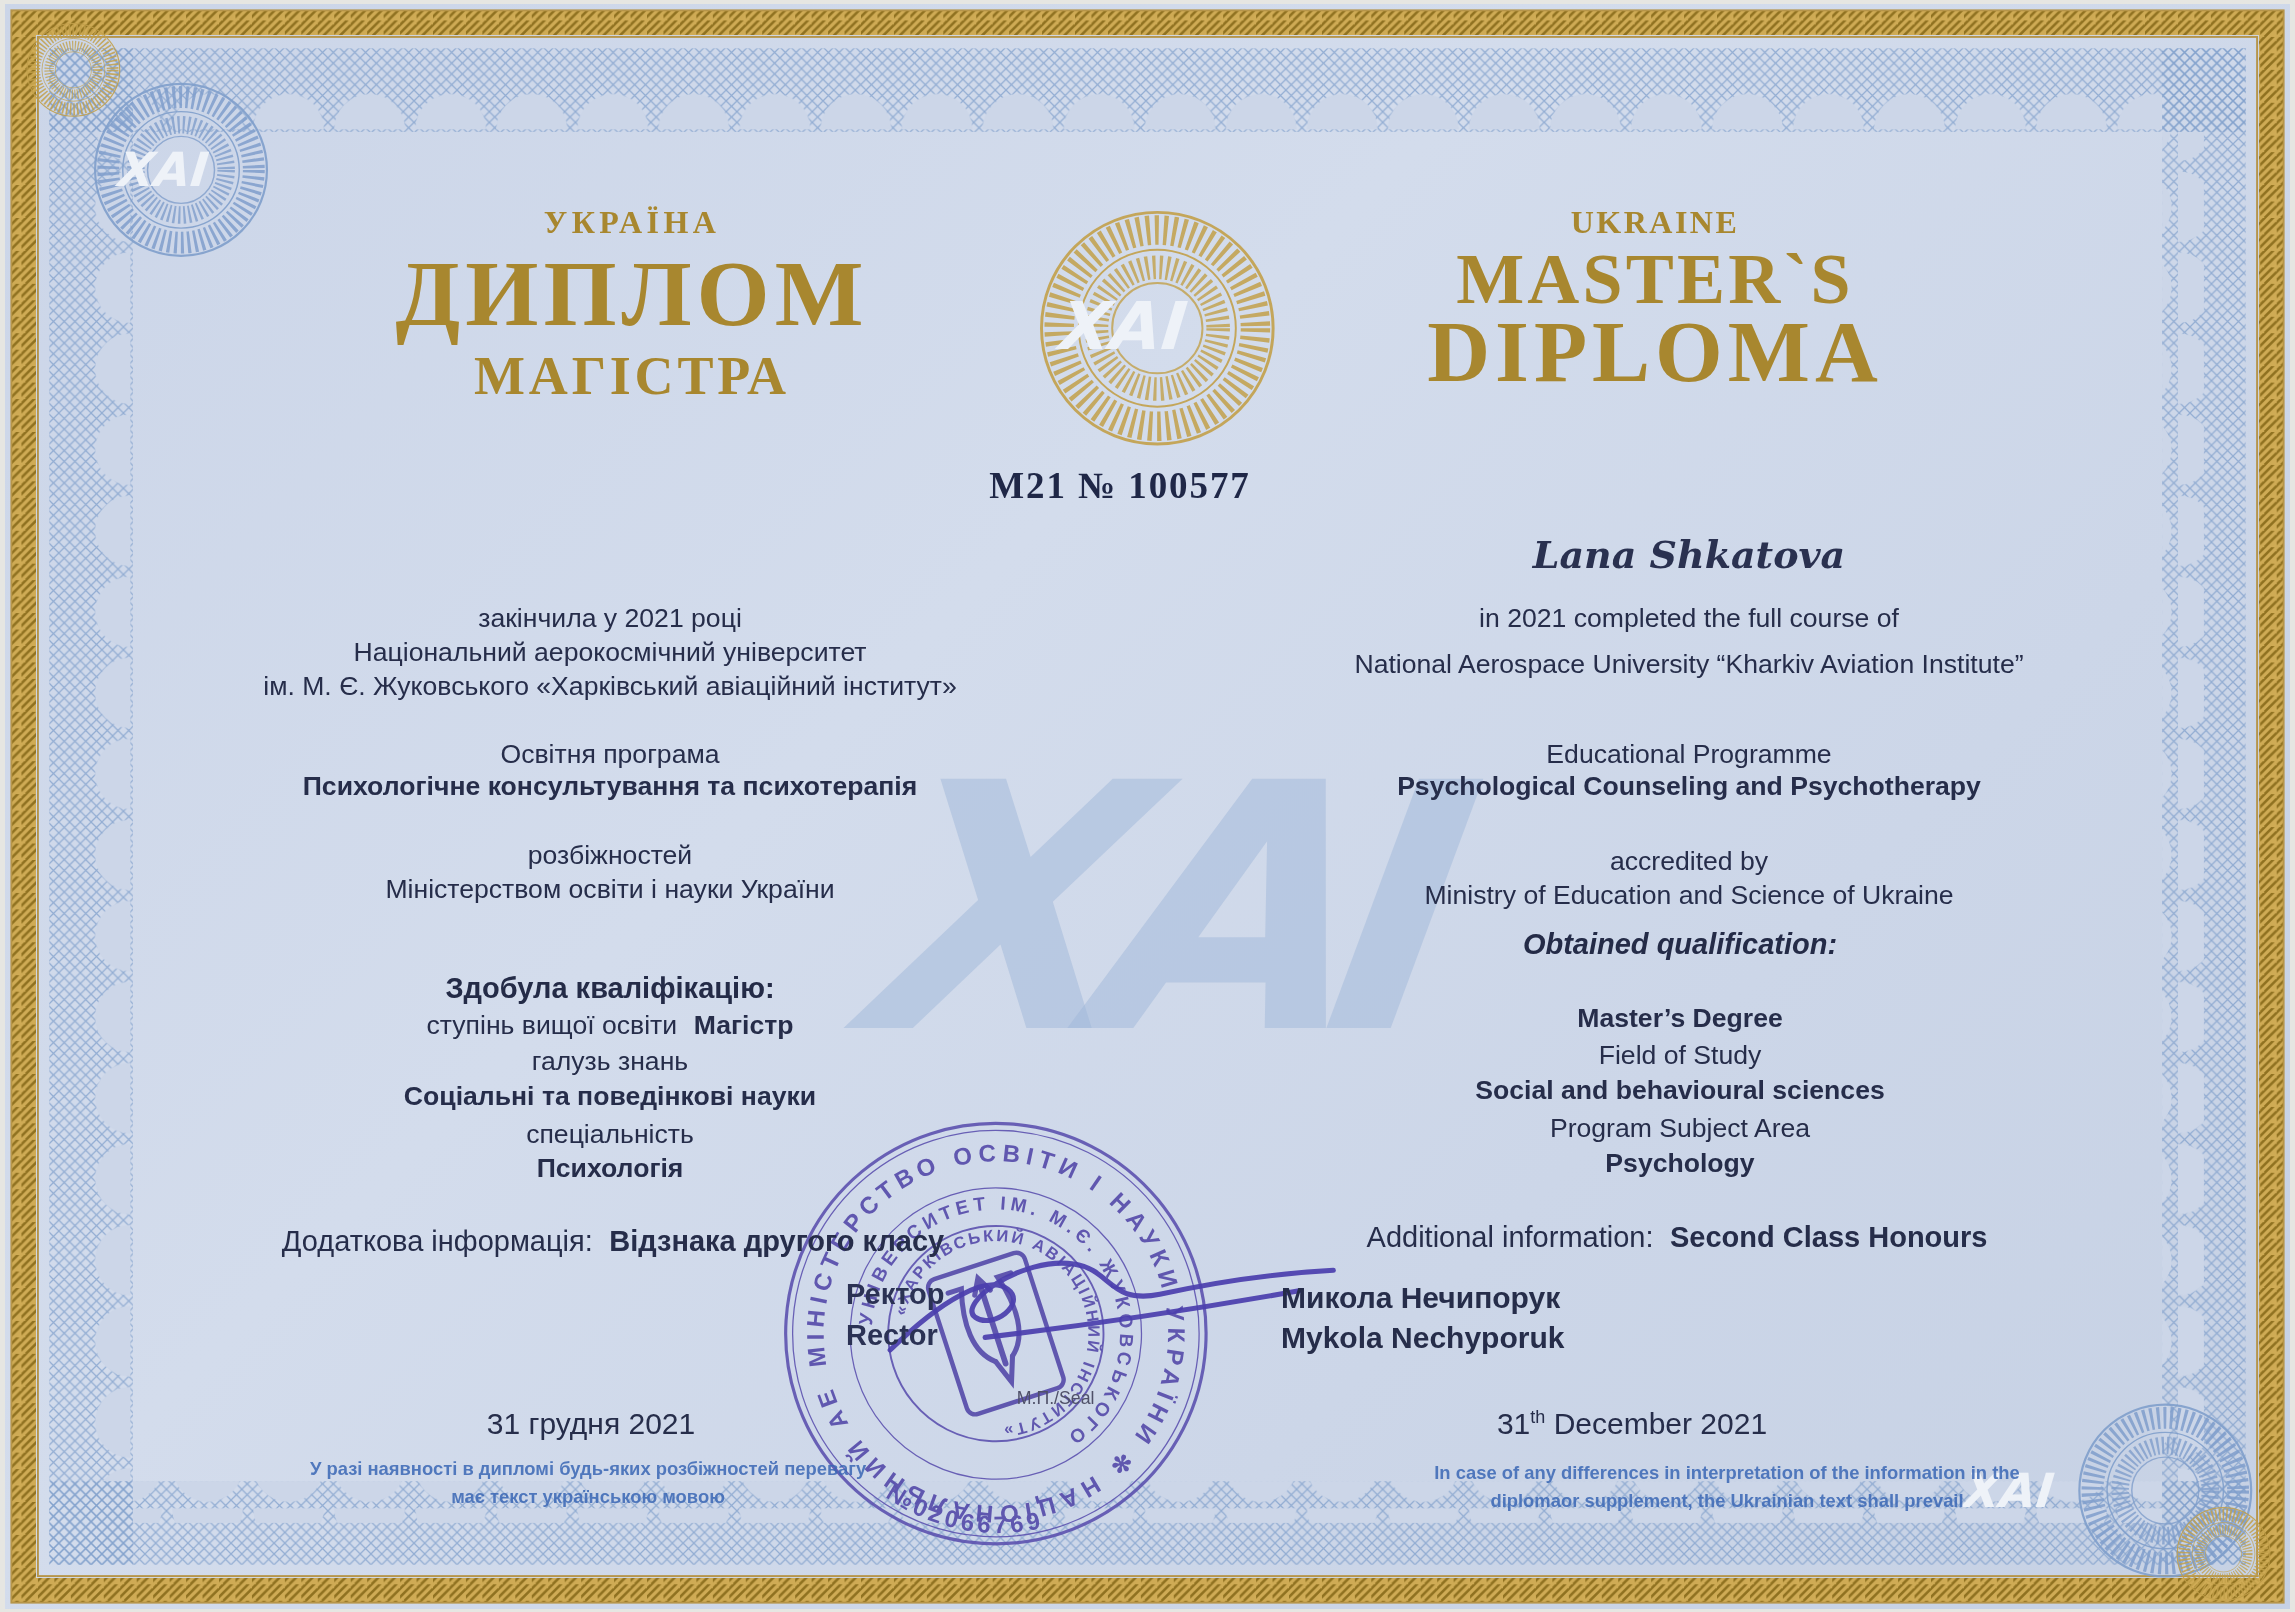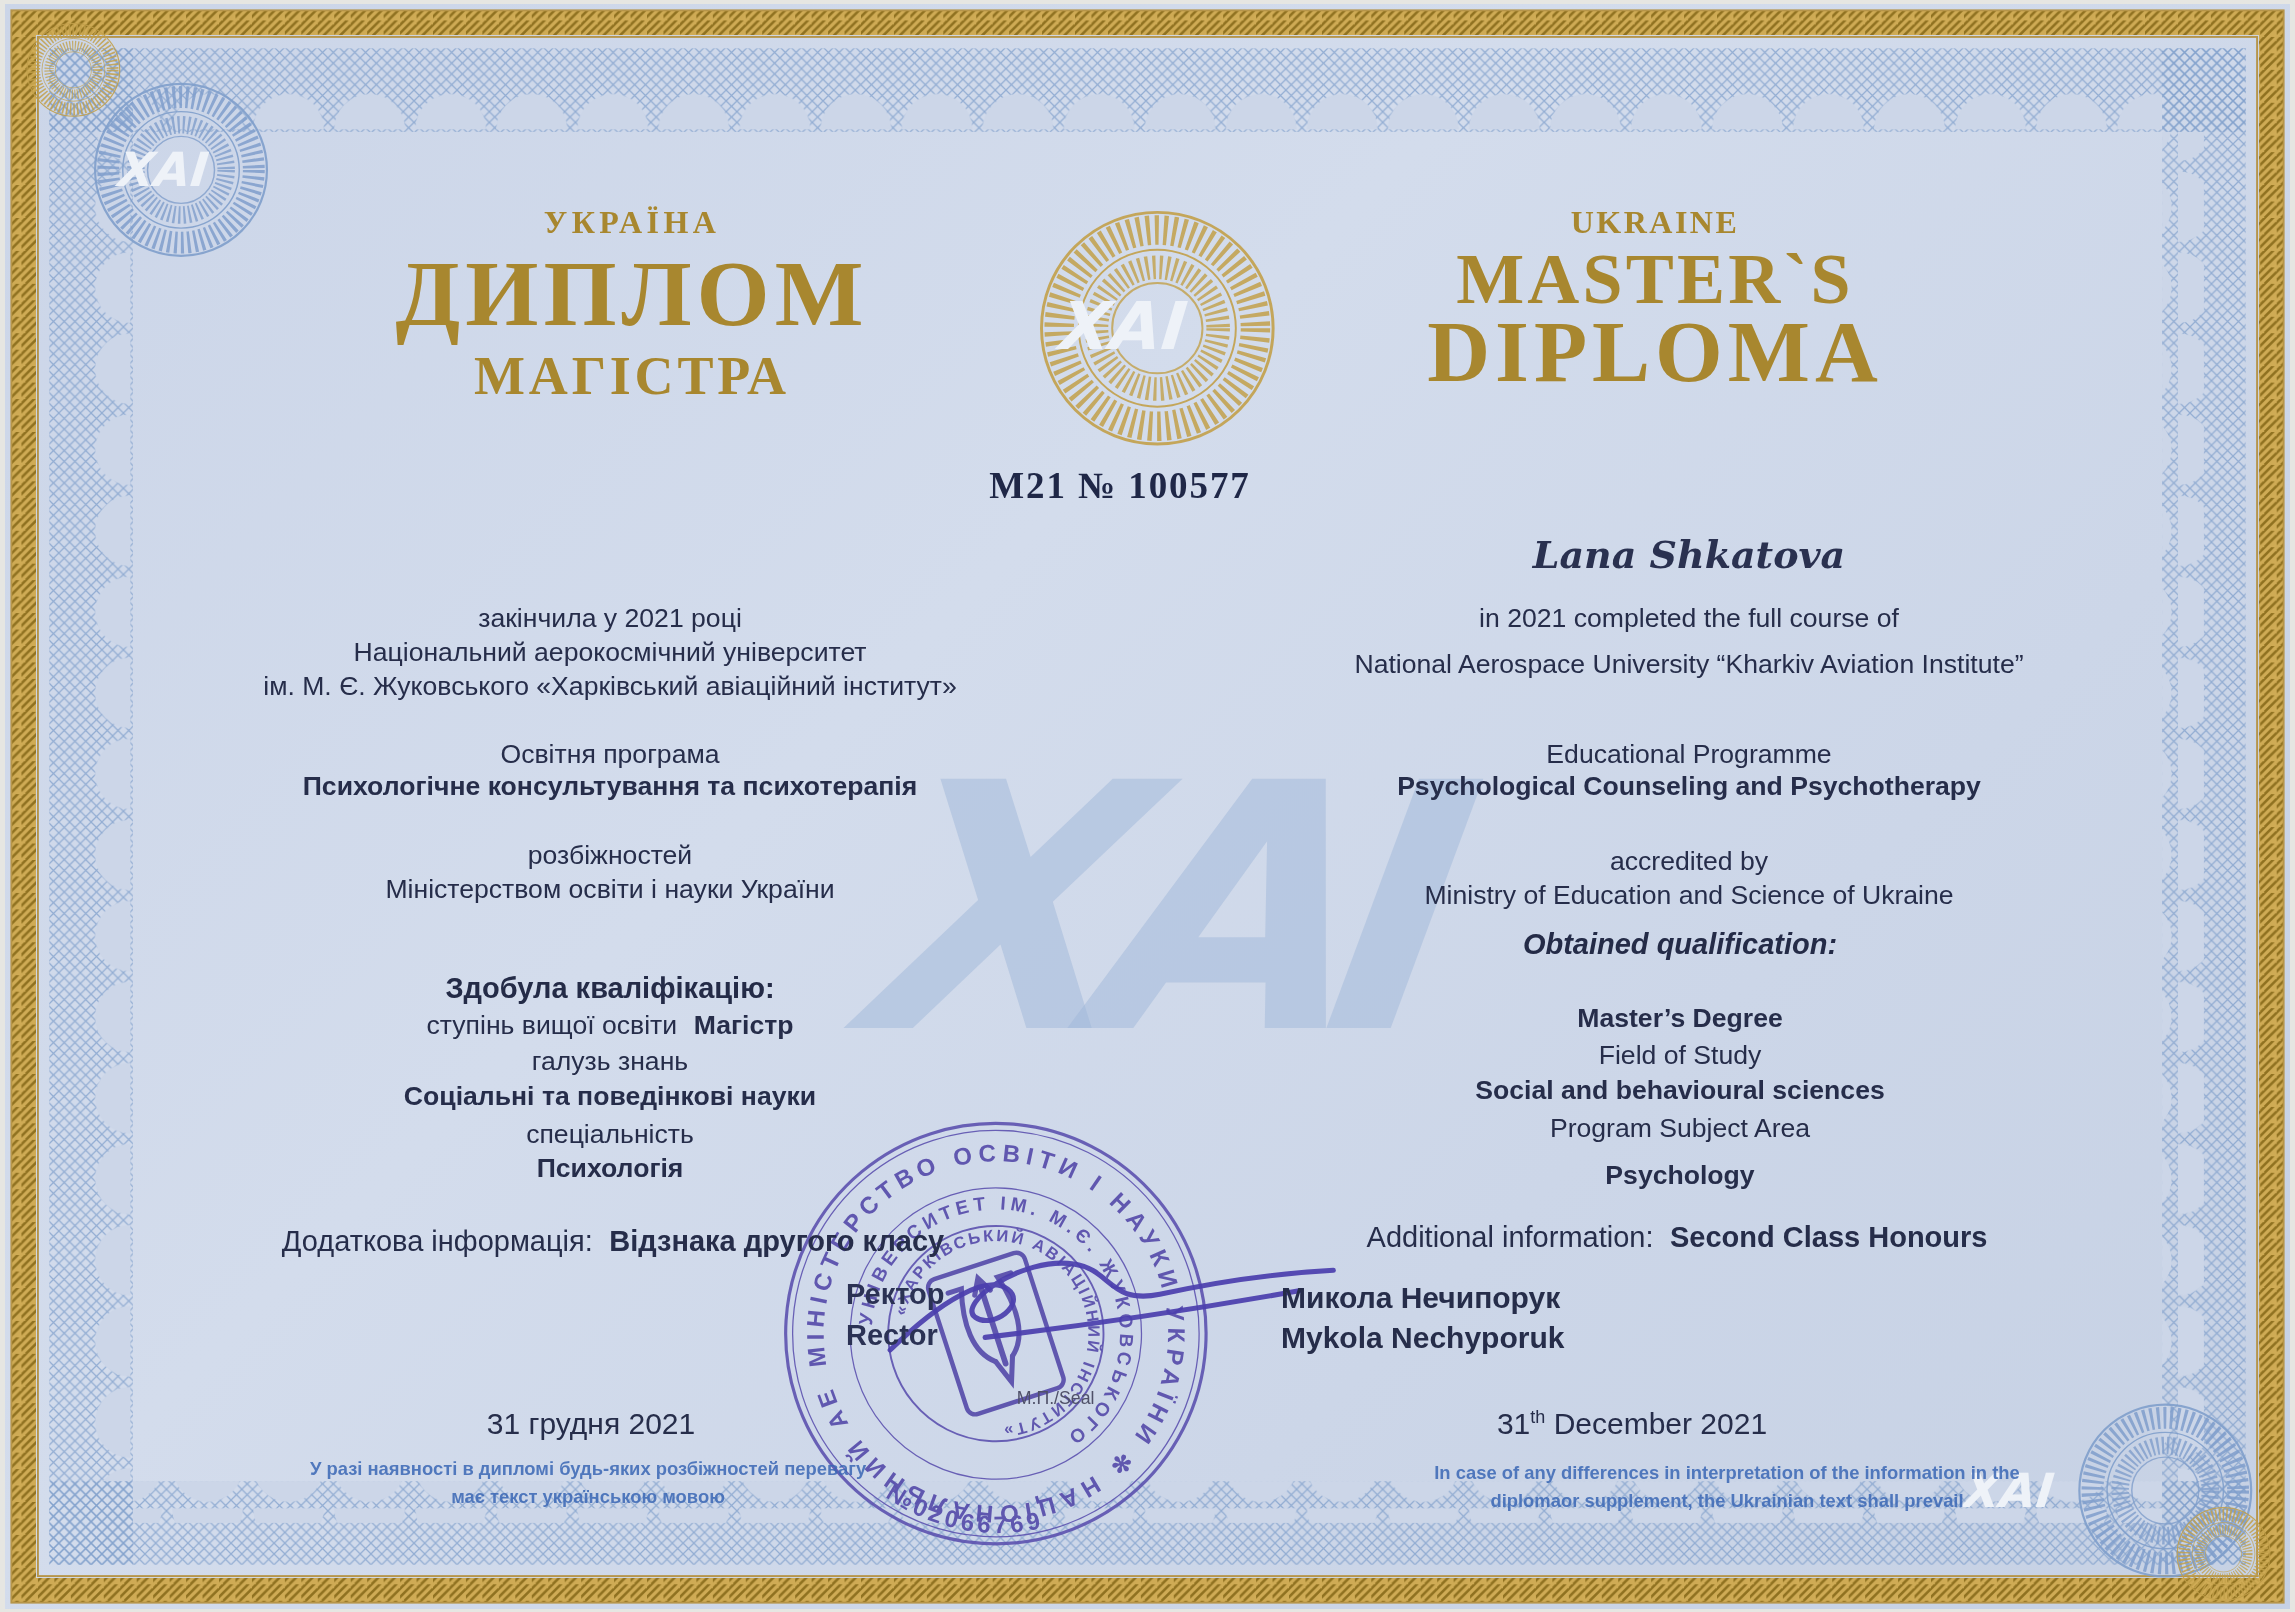--- a/index.html
+++ b/index.html
@@ -178,21 +178,21 @@
   <div class="abs body-line" style="left:1684px;top:735px;">Educational Programme</div>
   <div class="abs body-line bold" style="left:1684px;top:767px;">Psychological Counseling and Psychotherapy</div>
   <div class="abs body-line" style="left:1684px;top:842px;">accredited by</div>
   <div class="abs body-line" style="left:1684px;top:876px;">Ministry of Education and Science of Ukraine</div>
 
   <div class="abs label-bold" style="left:1675px;top:924px;font-style:italic;">Obtained qualification:</div>
   <div class="abs body-line bold" style="left:1675px;top:999px;">Master’s Degree</div>
   <div class="abs body-line" style="left:1675px;top:1036px;">Field of Study</div>
   <div class="abs body-line bold" style="left:1675px;top:1071px;">Social and behavioural sciences</div>
   <div class="abs body-line" style="left:1675px;top:1109px;">Program Subject Area</div>
-  <div class="abs body-line bold" style="left:1675px;top:1144px;margin-top:12px;">Psychology</div>
+  <div class="abs body-line bold" style="left:1675px;top:1144px;">Psychology</div>
 
   <div class="abs body-line" style="left:1672px;top:1217px;font-size:29px;"><span>Additional information:</span><span class="gap"></span><span class="bold">Second Class Honours</span></div>
 
   <div class="absL signer" style="left:1276px;top:1277px;">Микола  Нечипорук</div>
   <div class="absL signer" style="left:1276px;top:1317px;">Mykola Nechyporuk</div>
 
   <div class="abs date" style="left:1627px;top:1403px;"><span>31</span><sup>th</sup><span> December 2021</span></div>
   <div class="abs fine" style="left:1722px;top:1458px;">In case of any differences in interpretation of the information in the</div>
   <div class="abs fine" style="left:1722px;top:1486px;">diplomaor supplement, the Ukrainian text shall prevail</div>
 

